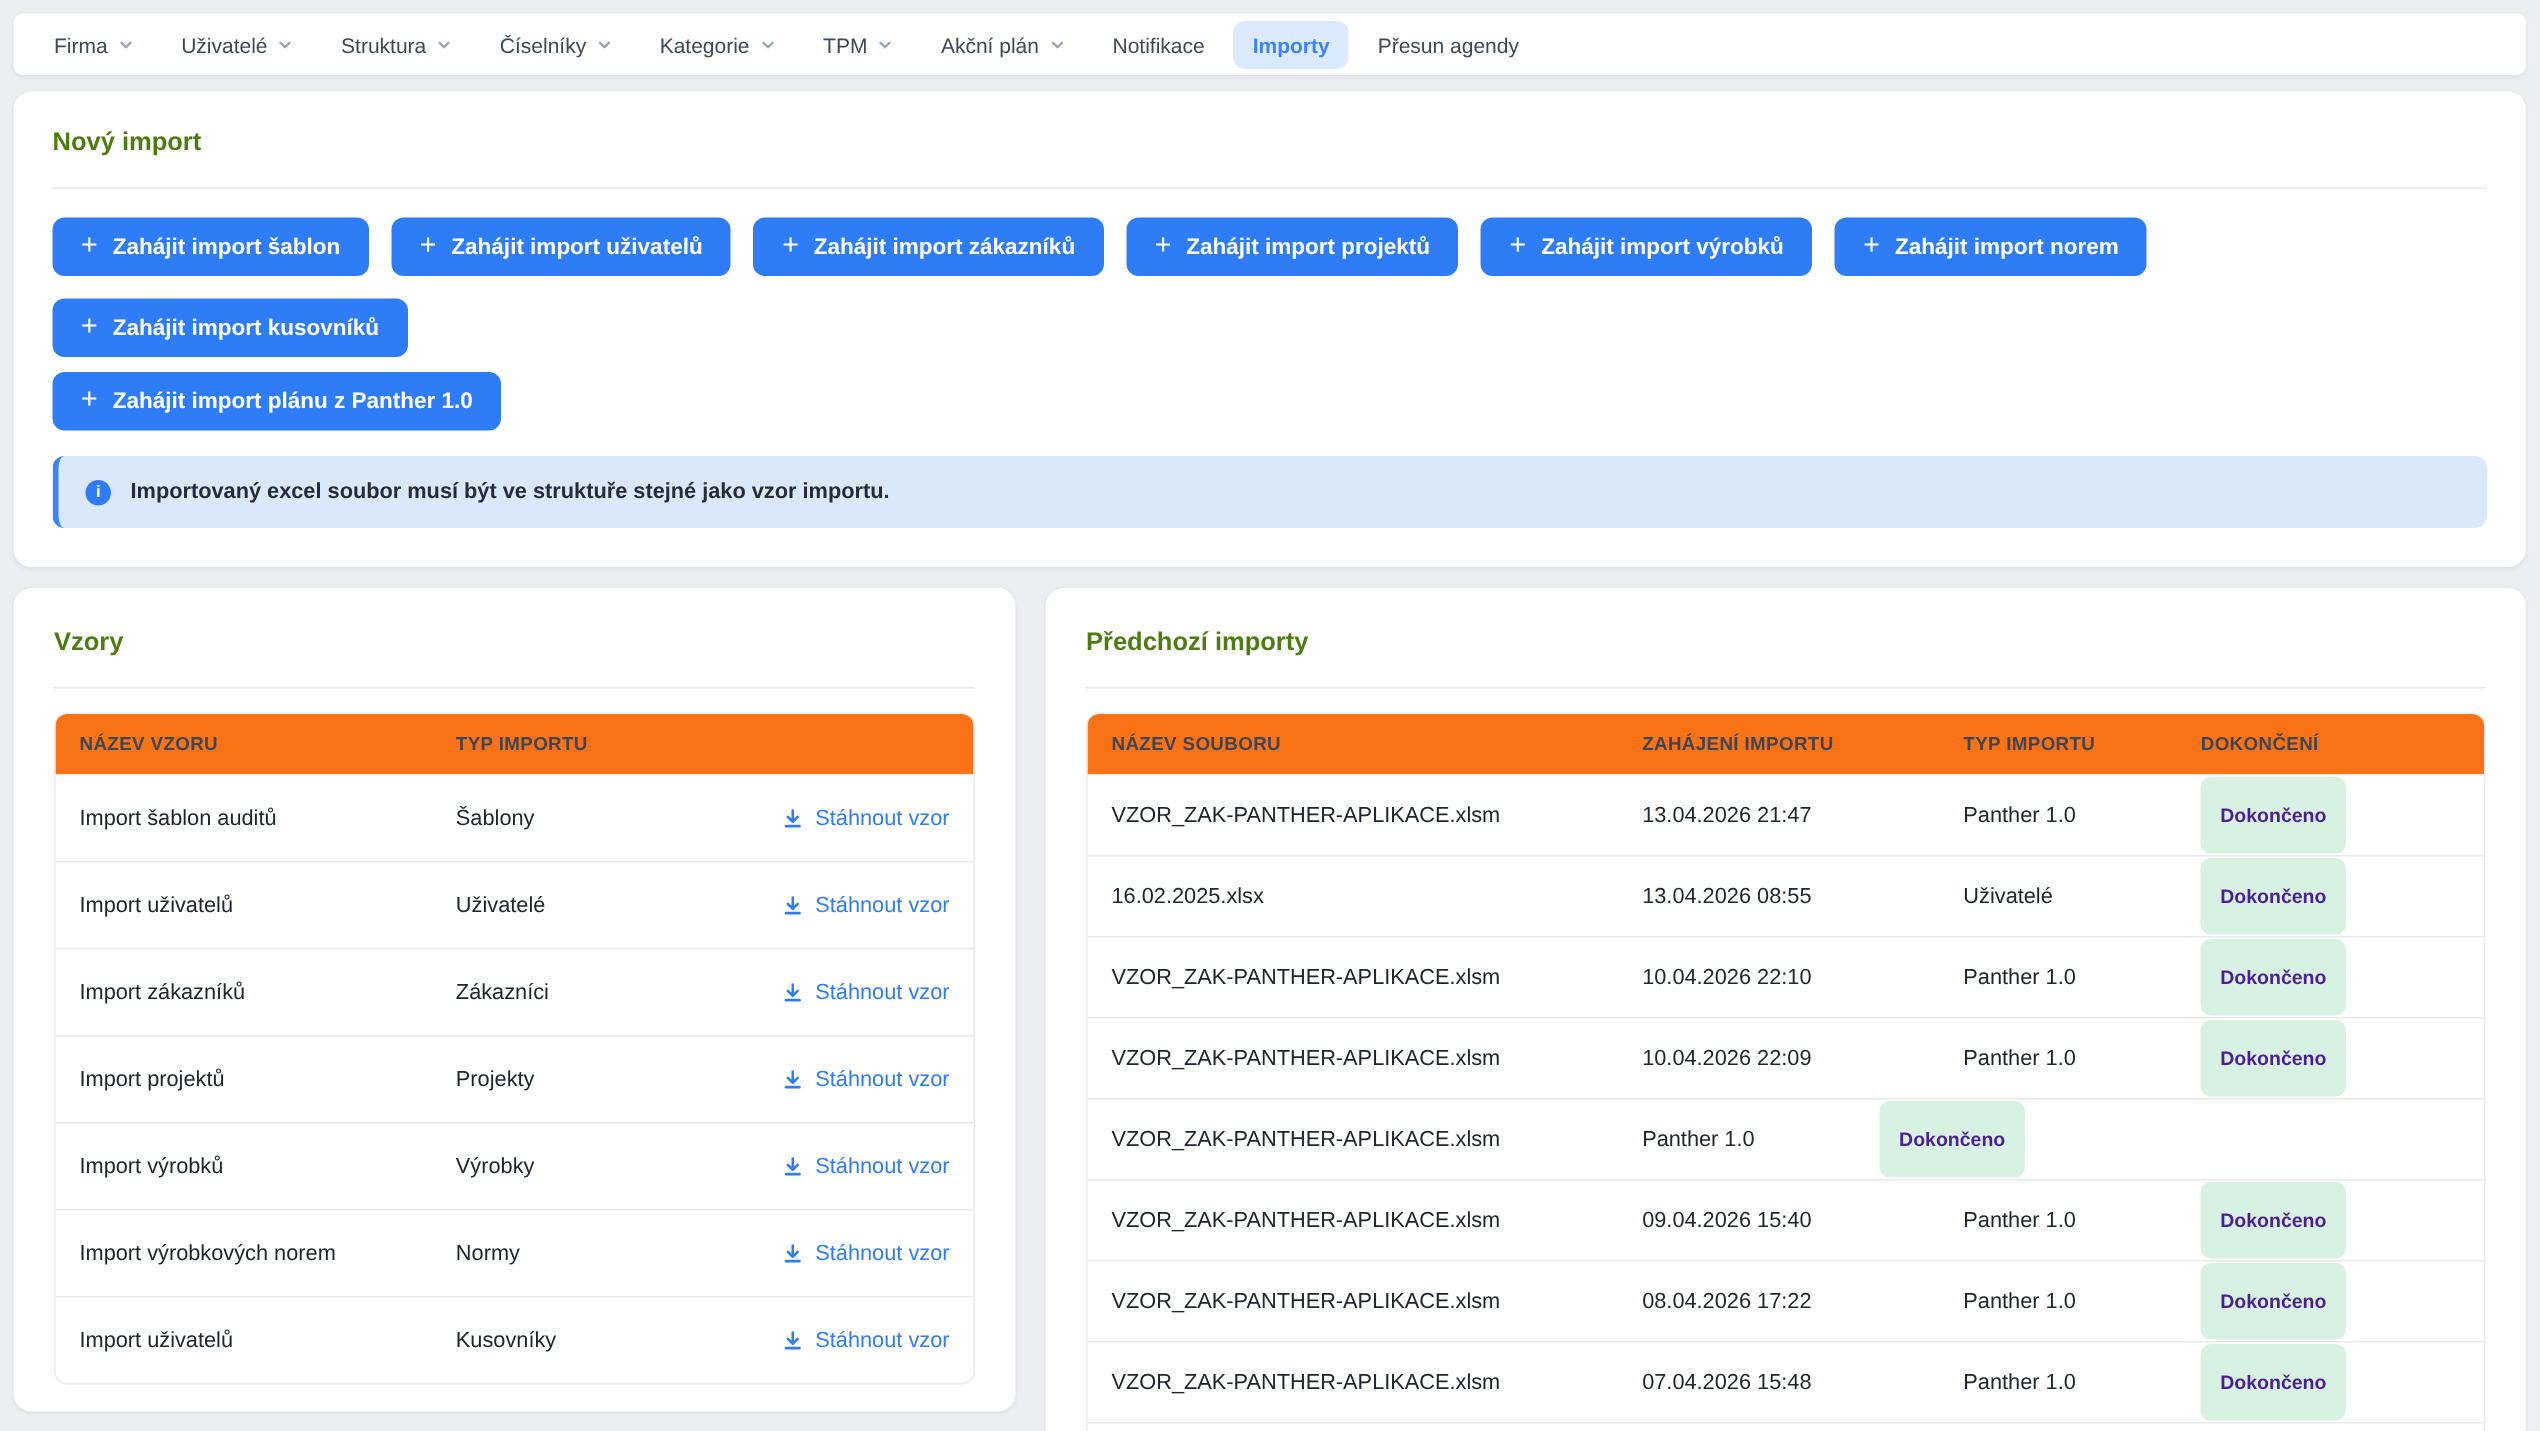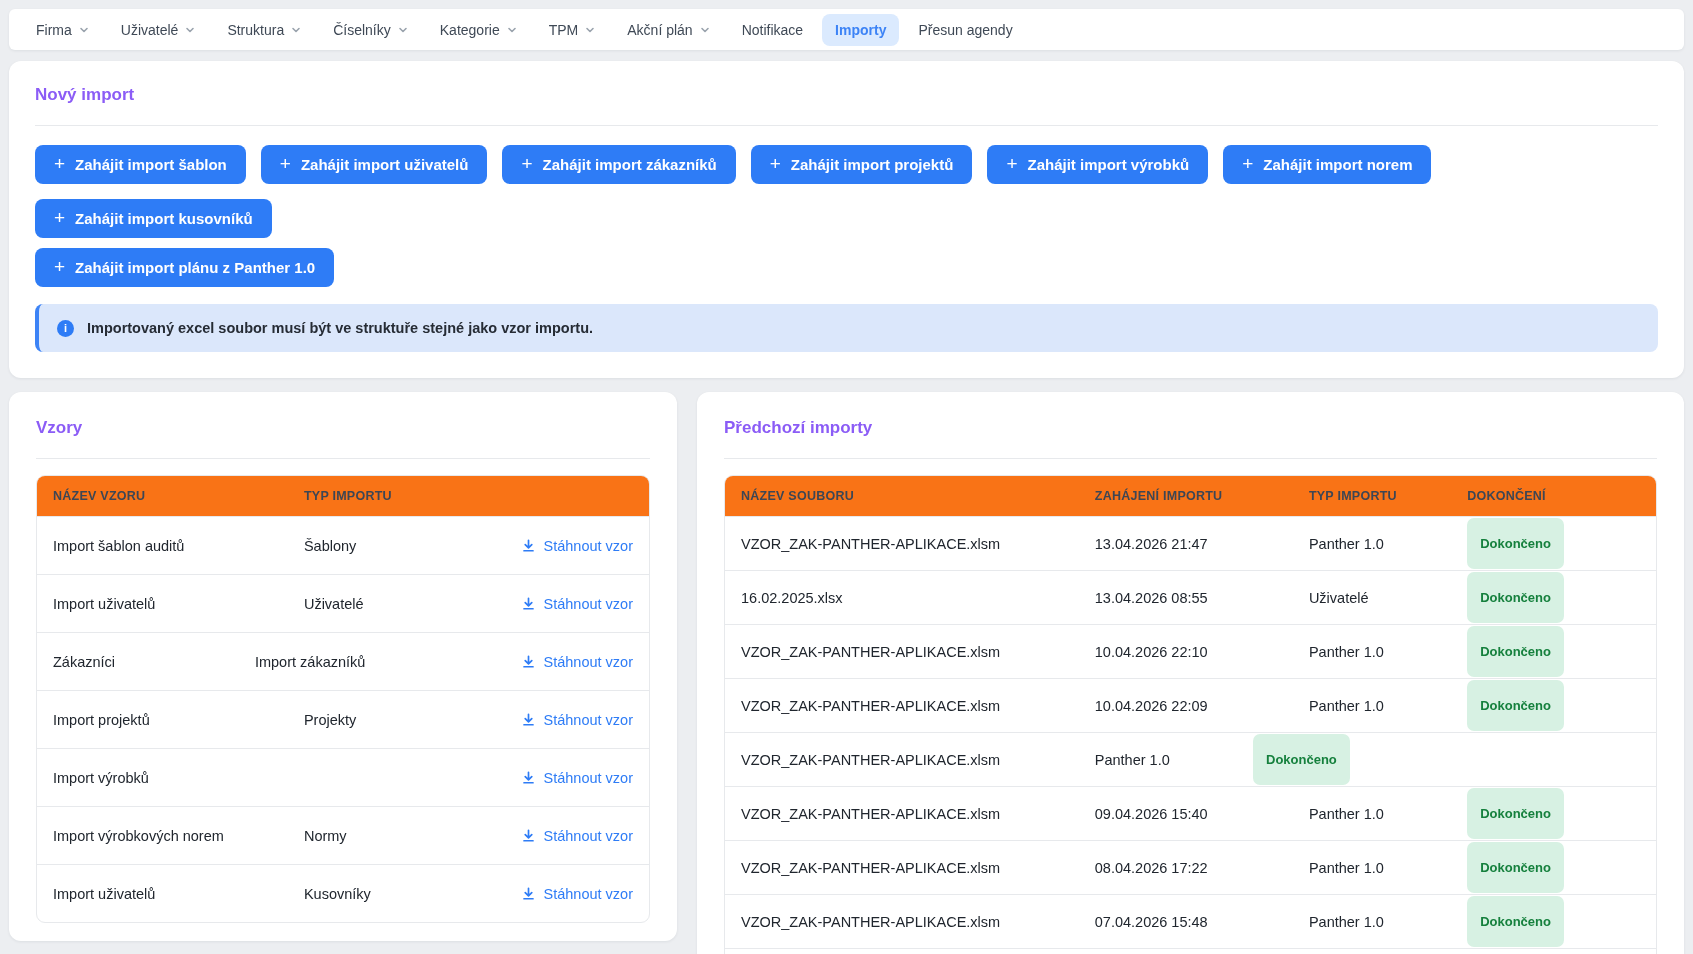--- a/index.html
+++ b/index.html
@@ -23,21 +23,21 @@
     display:inline-flex; align-items:center; gap:7px;
     padding:8px 13px; border-radius:8px;
     font-size:14px; font-weight:500; color:#3f4956;
     text-decoration:none; cursor:pointer; white-space:nowrap;
   }
   .nav-item.active { background:#dbeafe; color:#3c83f6; font-weight:600; }
   .nav-item .chev { display:flex; margin-top:1px; }
 
   
   .card-new { padding:24px 26px 26px; margin-bottom:14px; }
-  .card-title { font-size:17px; font-weight:700; color:#8b5cf6; }
+  .card-title { font-size:17px; font-weight:700; color:#4d7c0f; }
   .card-divider { height:1px; background:#e7e9ec; margin-top:20px; }
   .btn-row { display:flex; flex-wrap:wrap; gap:15px; margin-top:19px; }
   .btn-row.second { margin-top:10px; }
   .btn {
     display:inline-flex; align-items:center; gap:10px;
     background:#2e7cf6; color:#fff; border:none; border-radius:8px;
     height:39px; padding:0 19px; font-size:15px; font-weight:700;
     font-family:inherit; cursor:pointer; white-space:nowrap;
   }
   .plus-icon { font-size:19px; font-weight:400; line-height:1; margin-top:-2px; }
@@ -71,21 +71,21 @@
   .tbl-history  .td { height:53px; }
   .c1 { width:41%; } .c2 { width:33%; } .c3 { flex:1; justify-content:flex-end;text-align:right; }
   .h1 { width:38%; } .h2 { width:23%;text-align:right; } .h3 { width:17%; } .h4 { flex:1; }
 
   .dl-link {
     display:inline-flex; align-items:center; gap:8px;
     color:#2e7cf6; font-size:14.5px; font-weight:500;
     text-decoration:none; cursor:pointer; white-space:nowrap;
   }
   .badge {
-    background:#d7f1e3; color:#15803d; font-size:13px; font-weight:700;
+    background:#d7f1e3; color:#4c1d95; font-size:13px; font-weight:700;
     padding:18px 13px; border-radius:7px; white-space:nowrap;
   }
 </style>
 </head>
 <body>
 
 <nav class="topbar">
 
     <a class="nav-item">
       <span>Firma</span>
@@ -262,22 +262,22 @@
                     <path d="M8 2.5v7.5M4.5 7L8 10.5 11.5 7" stroke="currentColor" stroke-width="1.8" fill="none" stroke-linecap="round" stroke-linejoin="round"></path>
                     <path d="M3.2 13.6h9.6" stroke="currentColor" stroke-width="1.8" stroke-linecap="round"></path>
                   </svg>
                 </span>
                 <span>Stáhnout vzor</span>
               </a>
             </div>
           </div>
 
           <div class="tr">
+            <div class="td c1">Import zákazníků</div>
             <div class="td c2">Zákazníci</div>
-            <div class="td c1">Import zákazníků</div>
             <div class="td c3">
               <a class="dl-link">
                 <span style="display:flex;">
                   <svg width="15" height="15" viewBox="0 0 16 16">
                     <path d="M8 2.5v7.5M4.5 7L8 10.5 11.5 7" stroke="currentColor" stroke-width="1.8" fill="none" stroke-linecap="round" stroke-linejoin="round"></path>
                     <path d="M3.2 13.6h9.6" stroke="currentColor" stroke-width="1.8" stroke-linecap="round"></path>
                   </svg>
                 </span>
                 <span>Stáhnout vzor</span>
               </a>
@@ -295,20 +295,21 @@
                     <path d="M3.2 13.6h9.6" stroke="currentColor" stroke-width="1.8" stroke-linecap="round"></path>
                   </svg>
                 </span>
                 <span>Stáhnout vzor</span>
               </a>
             </div>
           </div>
 
           <div class="tr">
             <div class="td c1">Import výrobků</div>
+            <div class="td c2">Výrobky</div>
             <div class="td c3">
               <a class="dl-link">
                 <span style="display:flex;">
                   <svg width="15" height="15" viewBox="0 0 16 16">
                     <path d="M8 2.5v7.5M4.5 7L8 10.5 11.5 7" stroke="currentColor" stroke-width="1.8" fill="none" stroke-linecap="round" stroke-linejoin="round"></path>
                     <path d="M3.2 13.6h9.6" stroke="currentColor" stroke-width="1.8" stroke-linecap="round"></path>
                   </svg>
                 </span>
                 <span>Stáhnout vzor</span>
               </a>

